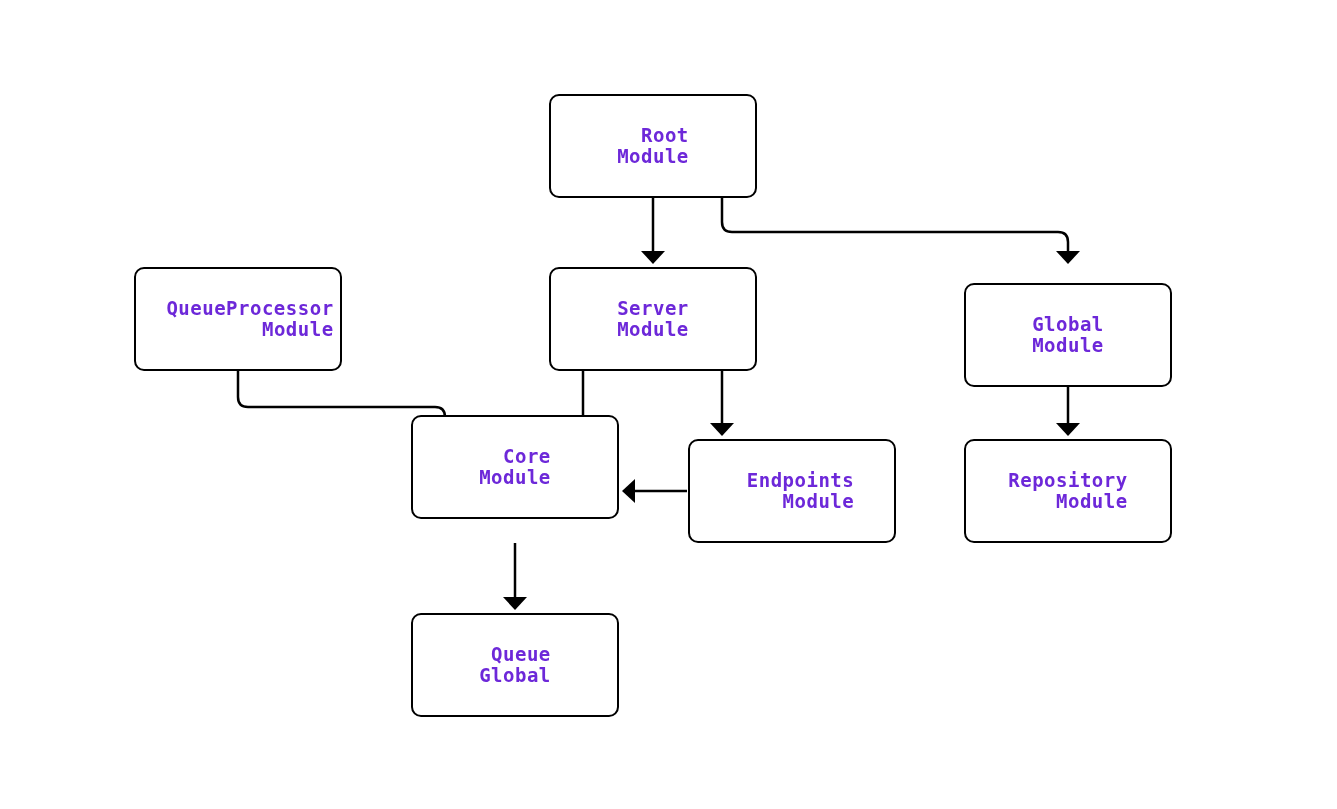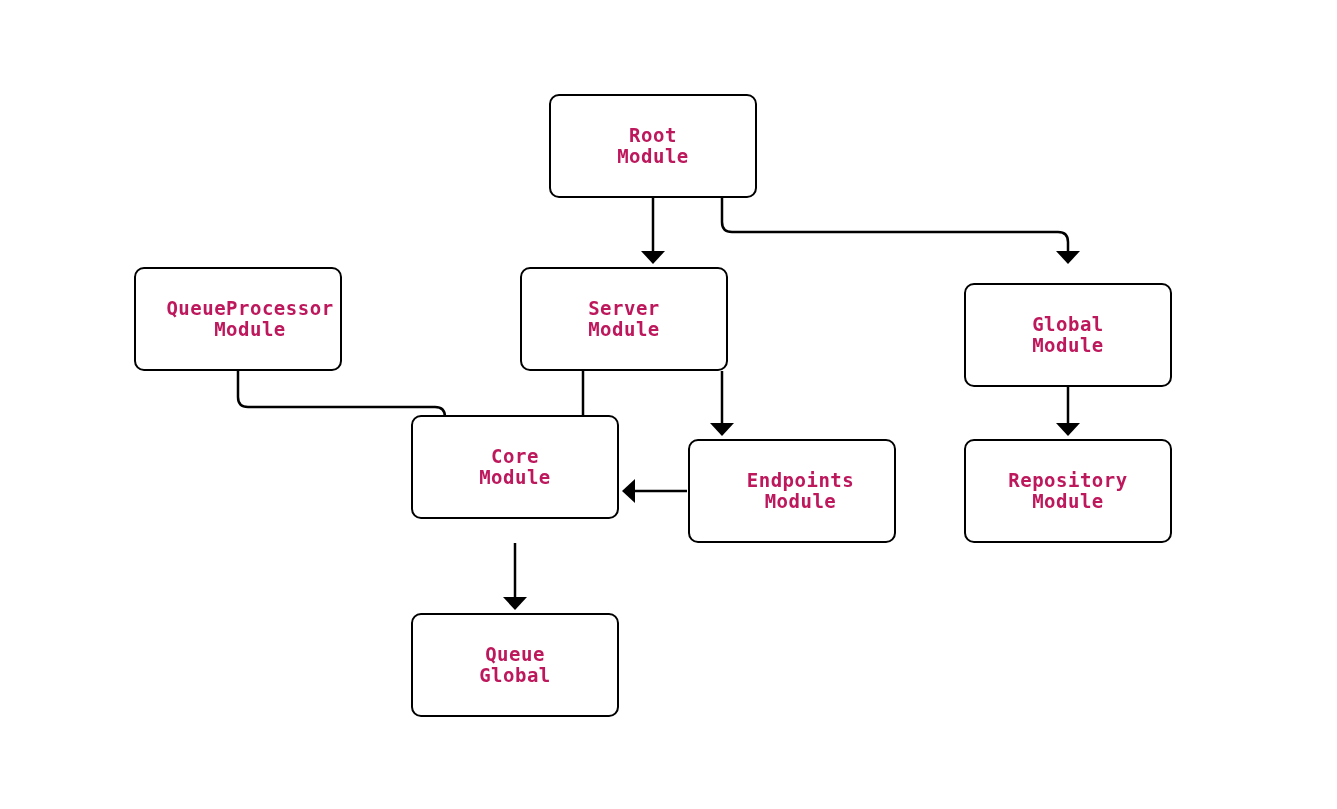--- a/index.html
+++ b/index.html
@@ -36,29 +36,29 @@
     border: 2.5px solid #000000;
     border-radius: 10px;
     display: flex;
     align-items: center;
     justify-content: center;
   }
   .node .label {
     font-size: 19px;
     font-weight: bold;
     line-height: 21px;
-    color: #be185d;
-    text-align: center;
+    color: #6d28d9;
+    text-align: right;
     white-space: pre-line;
     letter-spacing: 0.5px;
   }
   
   .pos-root          { left: 549px; top: 94px;  }
   .pos-queueprocessor{ left: 134px; top: 267px; padding-left: 24px; }
-  .pos-server        { left: 520px; top: 267px; }
+  .pos-server        { left: 549px; top: 267px; }
   .pos-global        { left: 964px; top: 260px; margin-top: 23px; }
   .pos-core          { left: 411px; top: 415px; }
   .pos-endpoints     { left: 688px; top: 439px; padding-left: 17px; }
   .pos-repository    { left: 964px; top: 439px; }
   .pos-queue         { left: 411px; top: 613px; }
 </style>
 </head>
 <body>
 
 <div class="canvas">

